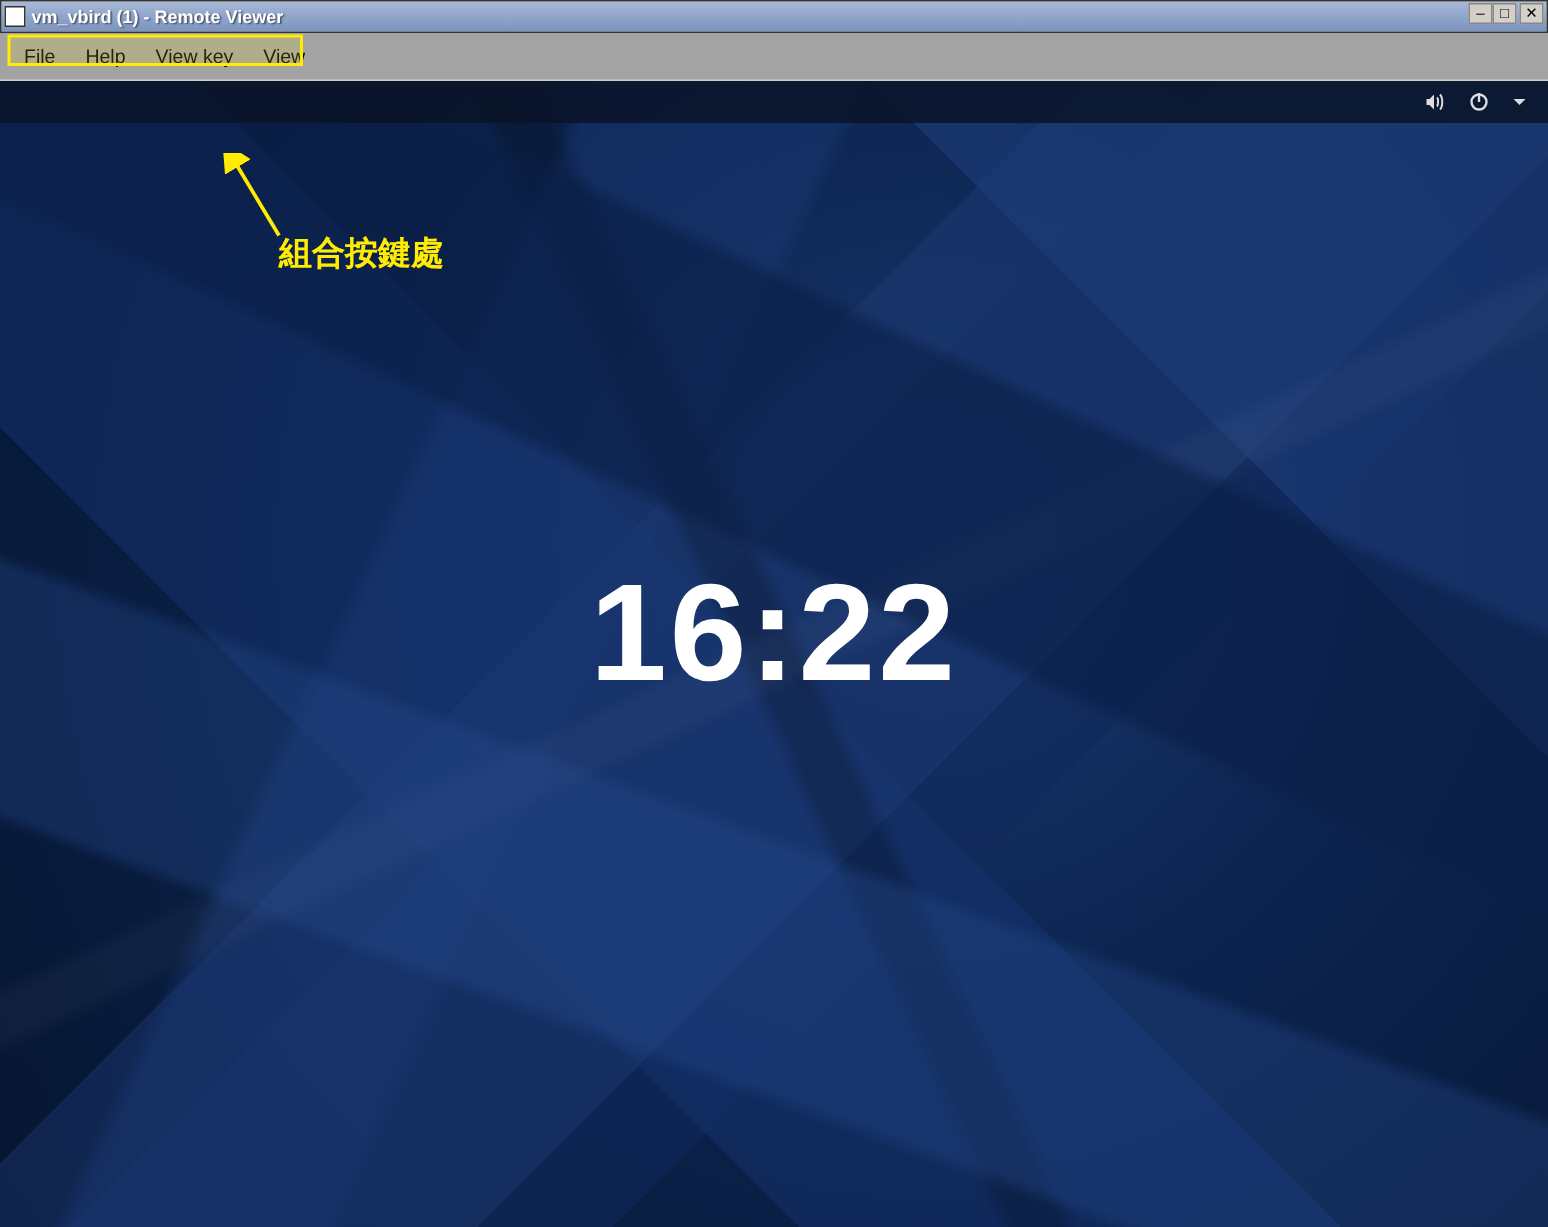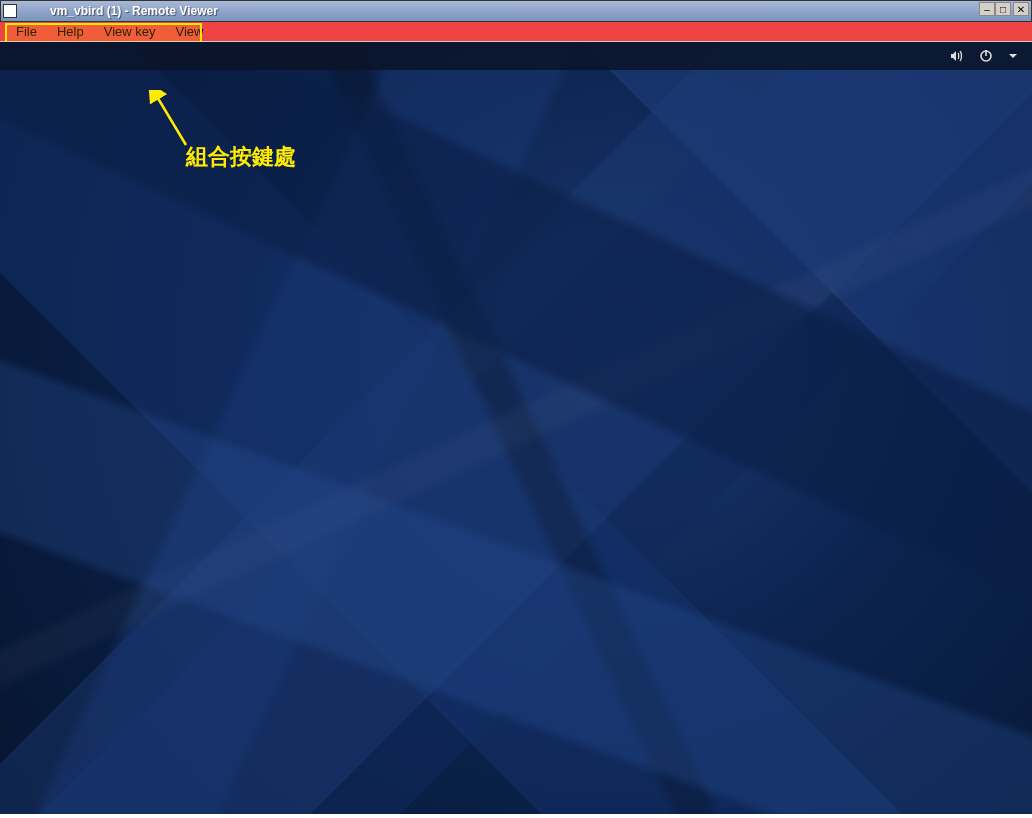--- a/index.html
+++ b/index.html
@@ -12,21 +12,20 @@
       position: relative;
     }
     .titlebar {
       height: 22px;
       background: linear-gradient(to bottom, #a9b9d6 0%, #8fa5ca 50%, #7c94bf 100%);
       display: flex;
       align-items: center;
       padding: 0 2px;
       border: 1px solid #333;
       position: relative;
-      gap: 29px;
     }
     .app-icon {
       width: 14px;
       height: 14px;
       background: #fff;
       border: 1px solid #333;
       margin-right: 4px;
     }
     .title-text {
       color: #fff;
@@ -48,22 +47,22 @@
       border: 1px solid #888;
       display: flex;
       align-items: center;
       justify-content: center;
       font-size: 10px;
       font-family: Arial;
       cursor: pointer;
     }
     .win-btn.close { margin-left: 2px; }
     .menubar {
-      height: 20px;
-      background: #ef4444;
+      height: 32px;
+      background: #a3a3a3;
       display: flex;
       align-items: center;
       padding: 0 6px;
       border-bottom: 1px solid #ccc;
       position: relative;
     }
     .menu-highlight {
       position: absolute;
       left: 5px;
       top: 1px;
@@ -217,20 +216,21 @@
       </svg>
     </div>
     <div class="topbar-icon">
       <svg width="10" height="10" viewBox="0 0 10 10" fill="currentColor">
         <path d="M1 3l4 4 4-4z"></path>
       </svg>
     </div>
   </div>
 
   <div class="lock-center">
+    <div class="clock-time">16:22</div>
   </div>
 
   <svg class="annotation-arrow" width="50" height="60">
     <defs>
       <marker id="ah" markerWidth="8" markerHeight="8" refX="2" refY="4" orient="auto">
         <path d="M0,0 L8,4 L0,8 z" fill="#ffec00"></path>
       </marker>
     </defs>
     <line x1="38" y1="55" x2="8" y2="5" stroke="#ffec00" stroke-width="2.5" marker-end="url(#ah)"></line>
   </svg>

